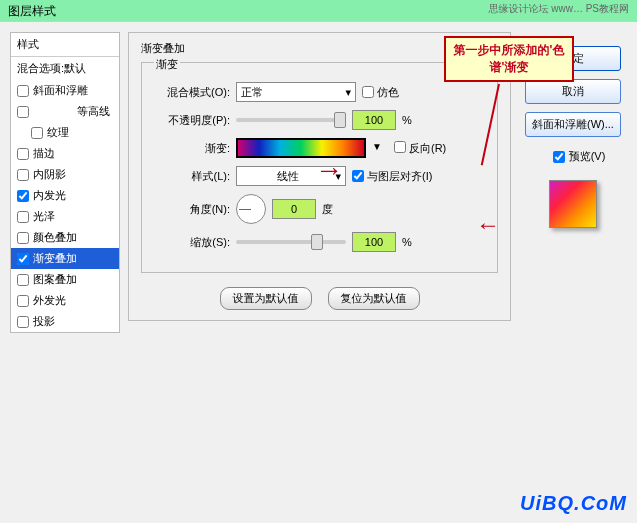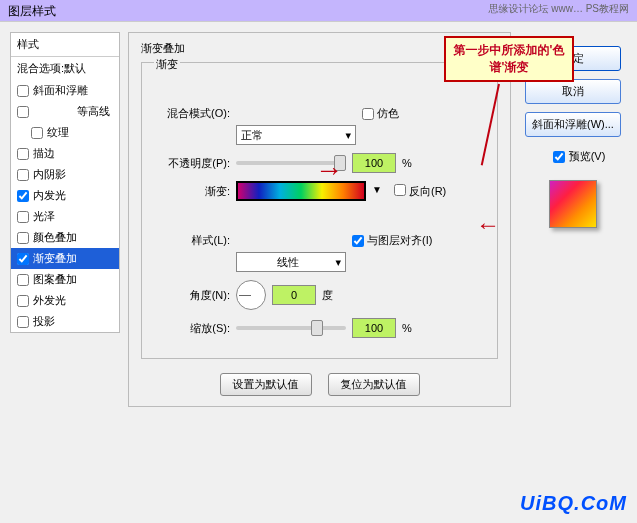--- a/index.html
+++ b/index.html
@@ -1,44 +1,44 @@
 <!DOCTYPE html>
 <html><head>
 <meta charset="utf-8">
 <style>
 * { box-sizing: border-box; margin: 0; padding: 0; }
 body { font-family: "Microsoft YaHei", SimSun, sans-serif; font-size: 12px; background: #e8e8e8; width: 637px; height: 523px; position: relative; overflow: hidden; }
-.titlebar { height: 22px; background: #c4b5fd; border-bottom: 1px solid #ccc; padding: 3px 8px; position: relative; }
+.titlebar { height: 22px; background: #86efac; border-bottom: 1px solid #ccc; padding: 3px 8px; position: relative; }
 .titlebar-right { position: absolute; right: 8px; top: 2px; color: #666; font-size: 10px; }
 .main { display: flex; padding: 10px; gap: 8px; height: calc(100% - 22px); background: #f0f0f0; }
 .left-panel { width: 110px; }
 .style-box { border: 1px solid #bbb; background: #fff; }
 .style-header { padding: 4px 6px; border-bottom: 1px solid #ccc; font-weight: normal; font-size: 11px; }
 .style-subheader { padding: 4px 6px; font-size: 11px; }
 .style-list { }
 .style-item { padding: 3px 6px; display: flex; align-items: center; gap: 4px; font-size: 11px; }
 .style-item.selected { background: #1e5fd8; color: #fff; }
 .style-item input[type="checkbox"] { width: 12px; height: 12px; }
 .center-panel { flex: 1; position: relative; }
 .fieldset { border: 1px solid #bbb; padding: 10px 12px; position: relative; }
 .fieldset-title { font-size: 11px; position: relative; top: -2px; }
 .inner-fieldset { border: 1px solid #bbb; padding: 12px 10px; margin-top: 4px; }
 .row { display: flex; align-items: center; margin: 8px 0; gap: 6px; font-size: 11px; }
 .row label { text-align: right; width: 78px; }
-.dropdown { flex: 1; border: 1px solid #888; background: #fff; height: 20px; display: flex; align-items: center; padding: 0 4px; position: relative; font-size: 11px; margin-top: 43px; }
+.dropdown { flex: 1; border: 1px solid #888; background: #fff; height: 20px; display: flex; align-items: center; padding: 0 4px; position: relative; font-size: 11px; }
 .dropdown::after { content: "▾"; position: absolute; right: 4px; }
 .slider { flex: 1; height: 4px; background: #ccc; position: relative; border-radius: 2px; }
 .slider-thumb { position: absolute; width: 12px; height: 16px; background: #e0e0e0; border: 1px solid #888; top: -6px; border-radius: 2px; }
 .num-input { width: 44px; height: 20px; border: 1px solid #888; text-align: center; font-size: 11px; background: #bef264; }
 .gradient-bar { flex: 1; height: 20px; border: 2px solid #000; background: linear-gradient(to right, #d0006f, #1020c0, #00b0e0, #00d060, #f8f000, #ff8000, #d00020); position: relative; }
 .gradient-bar::after { content: "▼"; position: absolute; right: -18px; top: 1px; font-size: 10px; }
 .dial { width: 30px; height: 30px; border: 1px solid #888; border-radius: 50%; background: #fff; position: relative; }
 .dial::after { content: ""; position: absolute; width: 12px; height: 1px; background: #666; top: 14px; left: 2px; }
 .btnrow { display: flex; gap: 16px; justify-content: center; margin-top: 14px; }
-.btn { border: 1px solid #888; background: linear-gradient(#fff,#e0e0e0); padding: 3px 12px; border-radius: 3px; font-size: 11px; cursor: pointer; }
+.btn { border: 1px solid #888; background: linear-gradient(#fff,#e0e0e0); padding: 3px 12px; border-radius: 9px; font-size: 11px; cursor: pointer; }
 .right-panel { width: 108px; display: flex; flex-direction: column; gap: 8px; align-items: center; padding-top: 14px; }
 .rbtn { width: 96px; border: 1px solid #4a7fd8; background: linear-gradient(#fff,#d8e6fa); padding: 4px 0; border-radius: 3px; font-size: 11px; cursor: pointer; text-align: center; }
 .rbtn.primary { border: 1px solid #0050c8; }
 .preview-check { display: flex; align-items: center; gap: 4px; font-size: 11px; margin-top: 4px; padding-left: 12px; }
 .preview-swatch { width: 48px; height: 48px; border: 1px solid #888; margin-top: 8px; background: linear-gradient(135deg, #d020c0, #ff2040, #ff9000, #ffe000); box-shadow: 3px 3px 4px rgba(0,0,0,.3); }
 .annot-box { position: absolute; top: 4px; left: 316px; width: 130px; border: 2px solid #c00000; background: #ffffc8; padding: 4px 6px; color: #c00020; font-size: 12px; text-align: center; font-weight: bold; z-index: 10; line-height: 1.4; }
 .arrow { position: absolute; color: #c00010; font-size: 28px; z-index: 9; }
 .arrow1 { top: 119px; left: 187px; }
 .arrow2 { top: 176px; left: 348px; font-size: 24px; }
 .red-line { position: absolute; width: 2px; background: #c00010; z-index: 9; }

